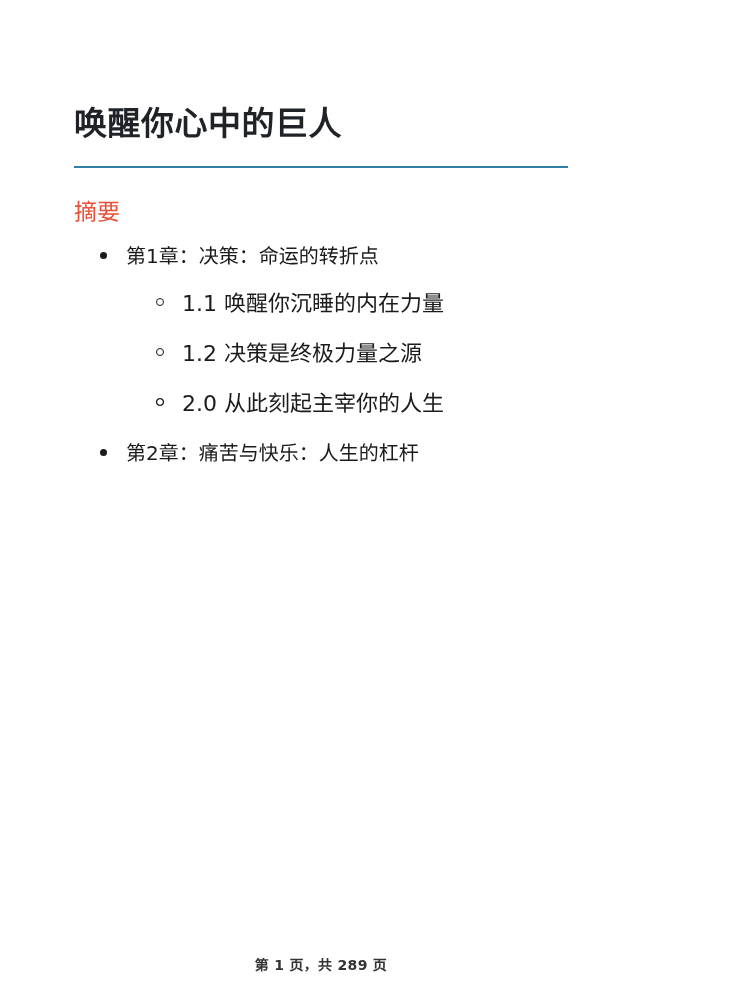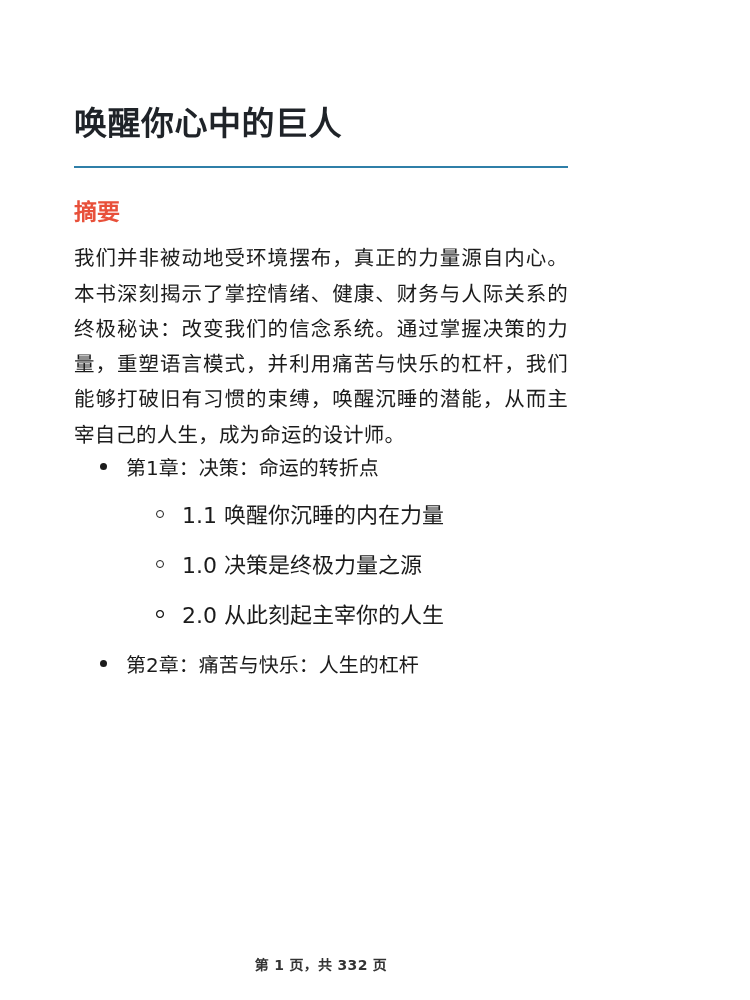--- a/index.html
+++ b/index.html
@@ -32,21 +32,21 @@
     line-height: 1.2;
   }
   .title-rule {
     height: 2px;
     background: #2f7fa8;
     width: 100%;
     margin: 0 0 30px 0;
   }
   .section-heading {
     font-size: 23px;
-    font-weight: bold;
+    font-weight: normal;
     color: #e8503a;
     margin: 0 0 14px 0;
     line-height: 1.3;
   }
   .section-heading.toc {
     margin-top: 34px;
     margin-bottom: 20px;
   }
   .abstract-text {
     font-size: 20.5px;
@@ -116,45 +116,44 @@
 </style>
 </head>
 <body>
 
 <div class="page">
 
   <h1 class="doc-title">唤醒你心中的巨人</h1>
   <div class="title-rule"></div>
 
   <h2 class="section-heading">摘要</h2>
-  <p class="abstract-text">我们并非被动地受环境摆布，真正的力量源自内心。本书深刻揭示了掌控情绪、健康、财务与人际关系的终极秘诀：改变我们的信念系统。通过掌握决策的力量，重塑语言模式，并利用痛苦与快乐的杠杆，我们能够打破旧有习惯的束缚，唤醒沉睡的潜能，从而主宰自己的人生，成为命运的设计师。</p>
 
 
   <ul class="toc-list">
     <li class="chapter">
       <span class="bullet"></span>
       <span>第1章：决策：命运的转折点</span>
       <ul class="sub-list">
         <li class="subsection">
           <span class="bullet-hollow"></span>
           <span>1.1 唤醒你沉睡的内在力量</span>
         </li>
         <li class="subsection">
           <span class="bullet-hollow"></span>
-          <span>1.0 决策是终极力量之源</span>
+          <span>1.2 决策是终极力量之源</span>
         </li>
         <li class="subsection">
           <span class="bullet-hollow"></span>
         </li>
         <li class="subsection">
           <span class="bullet-hollow"></span>
           <span>2.0 从此刻起主宰你的人生</span>
         </li>
       </ul>
     </li>
     <li class="chapter">
       <span class="bullet"></span>
       <span>第2章：痛苦与快乐：人生的杠杆</span>
     </li>
   </ul>
 
-  <div class="page-footer">第 1 页，共 332 页</div>
+  <div class="page-footer">第 1 页，共 289 页</div>
 </div>
 
 </body></html>

